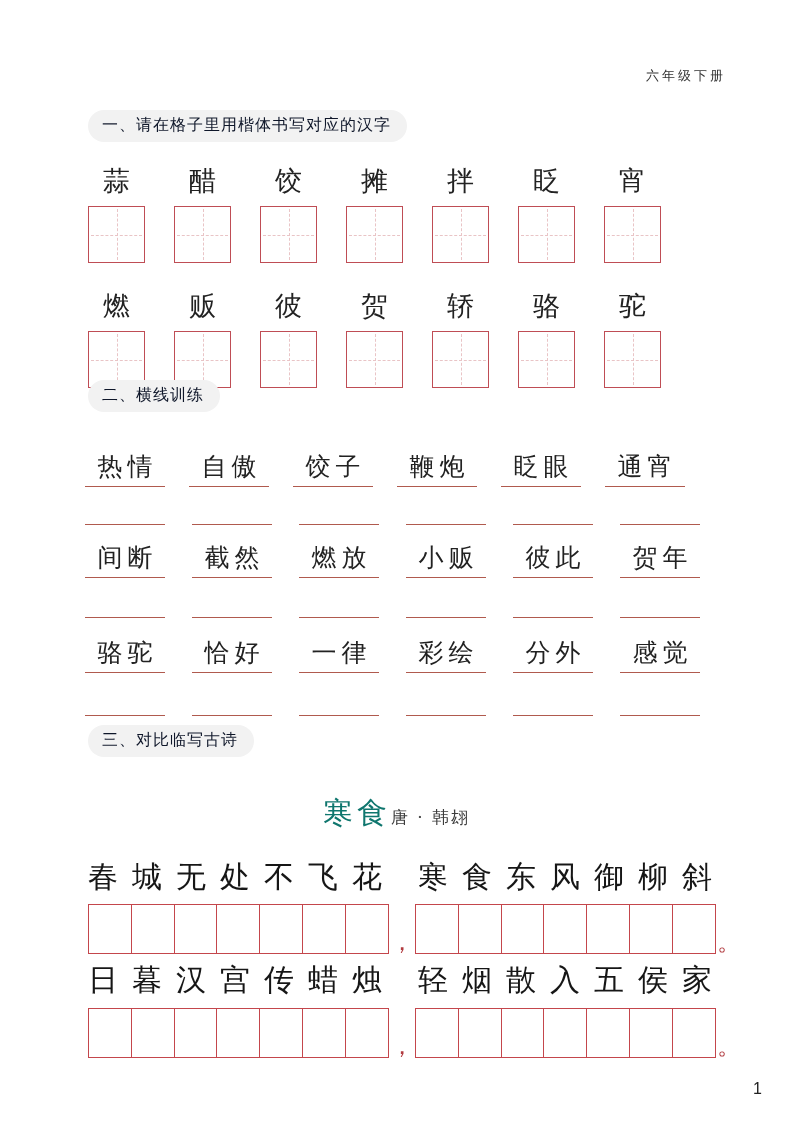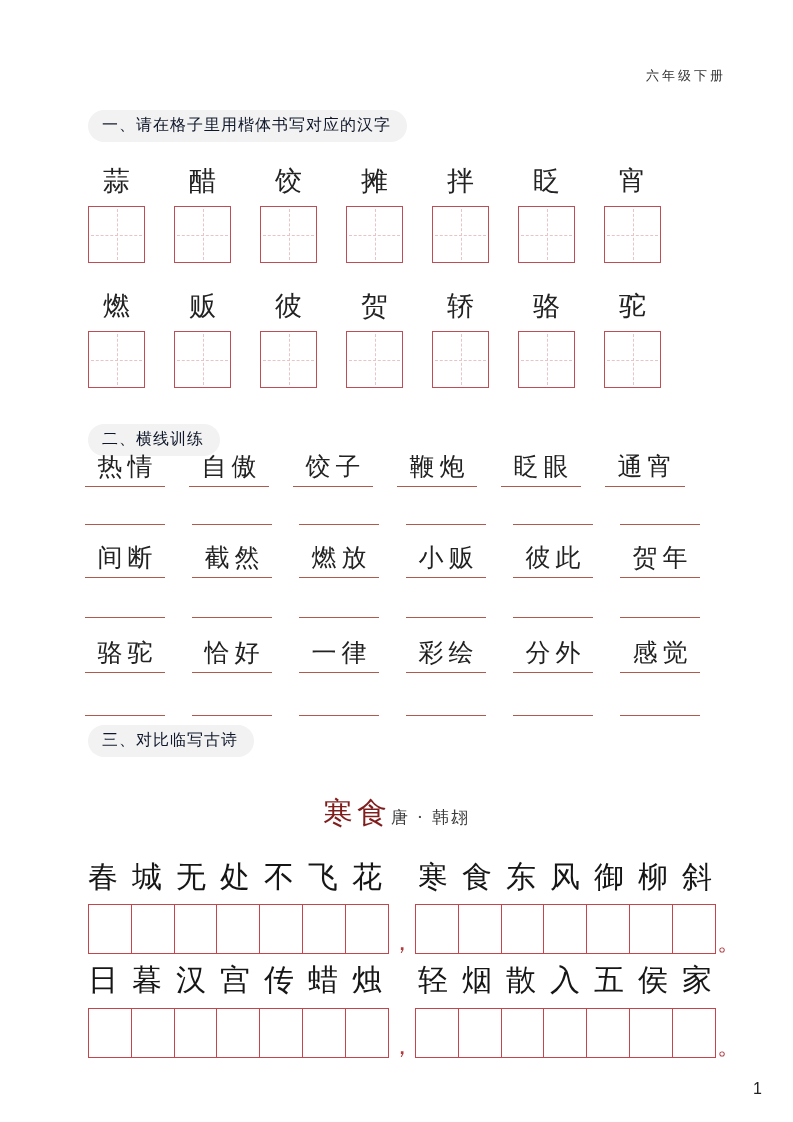--- a/index.html
+++ b/index.html
@@ -17,21 +17,21 @@
   }
 
   
   .pill {
     position:absolute; left:88px;
     background:#f2f2f2; border-radius:16px; padding:5px 16px 6px 14px;
     font-family:Liberation Mono, monospace; font-size:16px; color:#0f172a;
     letter-spacing:1px; white-space:nowrap;
   }
   .pill-s1 { top:110px; }
-  .pill-s2 { top:424px;text-align:right; }
+  .pill-s2 { top:380px;text-align:right; }
   .pill-s3 { top:725px; }
 
   
   .char-row {
     position:absolute; left:88px;
     display:grid; grid-template-columns:repeat(7,57px); column-gap:29px;
     justify-items:center; font-size:27px; color:#222;
   }
   .char-row-1 { top:163px; }
   .char-row-2 { top:288px; }
@@ -64,21 +64,21 @@
   .empty-cell { height:20px; border-bottom:1.5px solid #b05a4e; }
   .word-row-1 { top:447px;gap:24px; }
   .empty-row-1 { top:505px; }
   .word-row-2 { top:538px; }
   .empty-row-2 { top:598px; }
   .word-row-3 { top:633px; }
   .empty-row-3 { top:696px; }
 
   
   .poem-title-row { position:absolute; top:793px; left:0; width:100%; text-align:center; }
-  .poem-title { font-size:30px; color:#7f1d1d; letter-spacing:4px; }
+  .poem-title { font-size:30px; color:#0f766e; letter-spacing:4px; }
   .poem-author { font-size:17px; color:#3c3c3c; letter-spacing:2px; }
 
   .poem-line { position:absolute; left:88px; width:660px; height:42px; font-size:30px; color:#161616; }
   .poem-half { position:absolute; top:0; white-space:nowrap; letter-spacing:14px; }
   .poem-half-left { left:0; }
   .poem-half-right { left:330px; }
   .poem-line-1 { top:857px; }
   .poem-line-2 { top:960px; }
 
   .strip-row { position:absolute; left:88px; width:680px; height:54px; }

